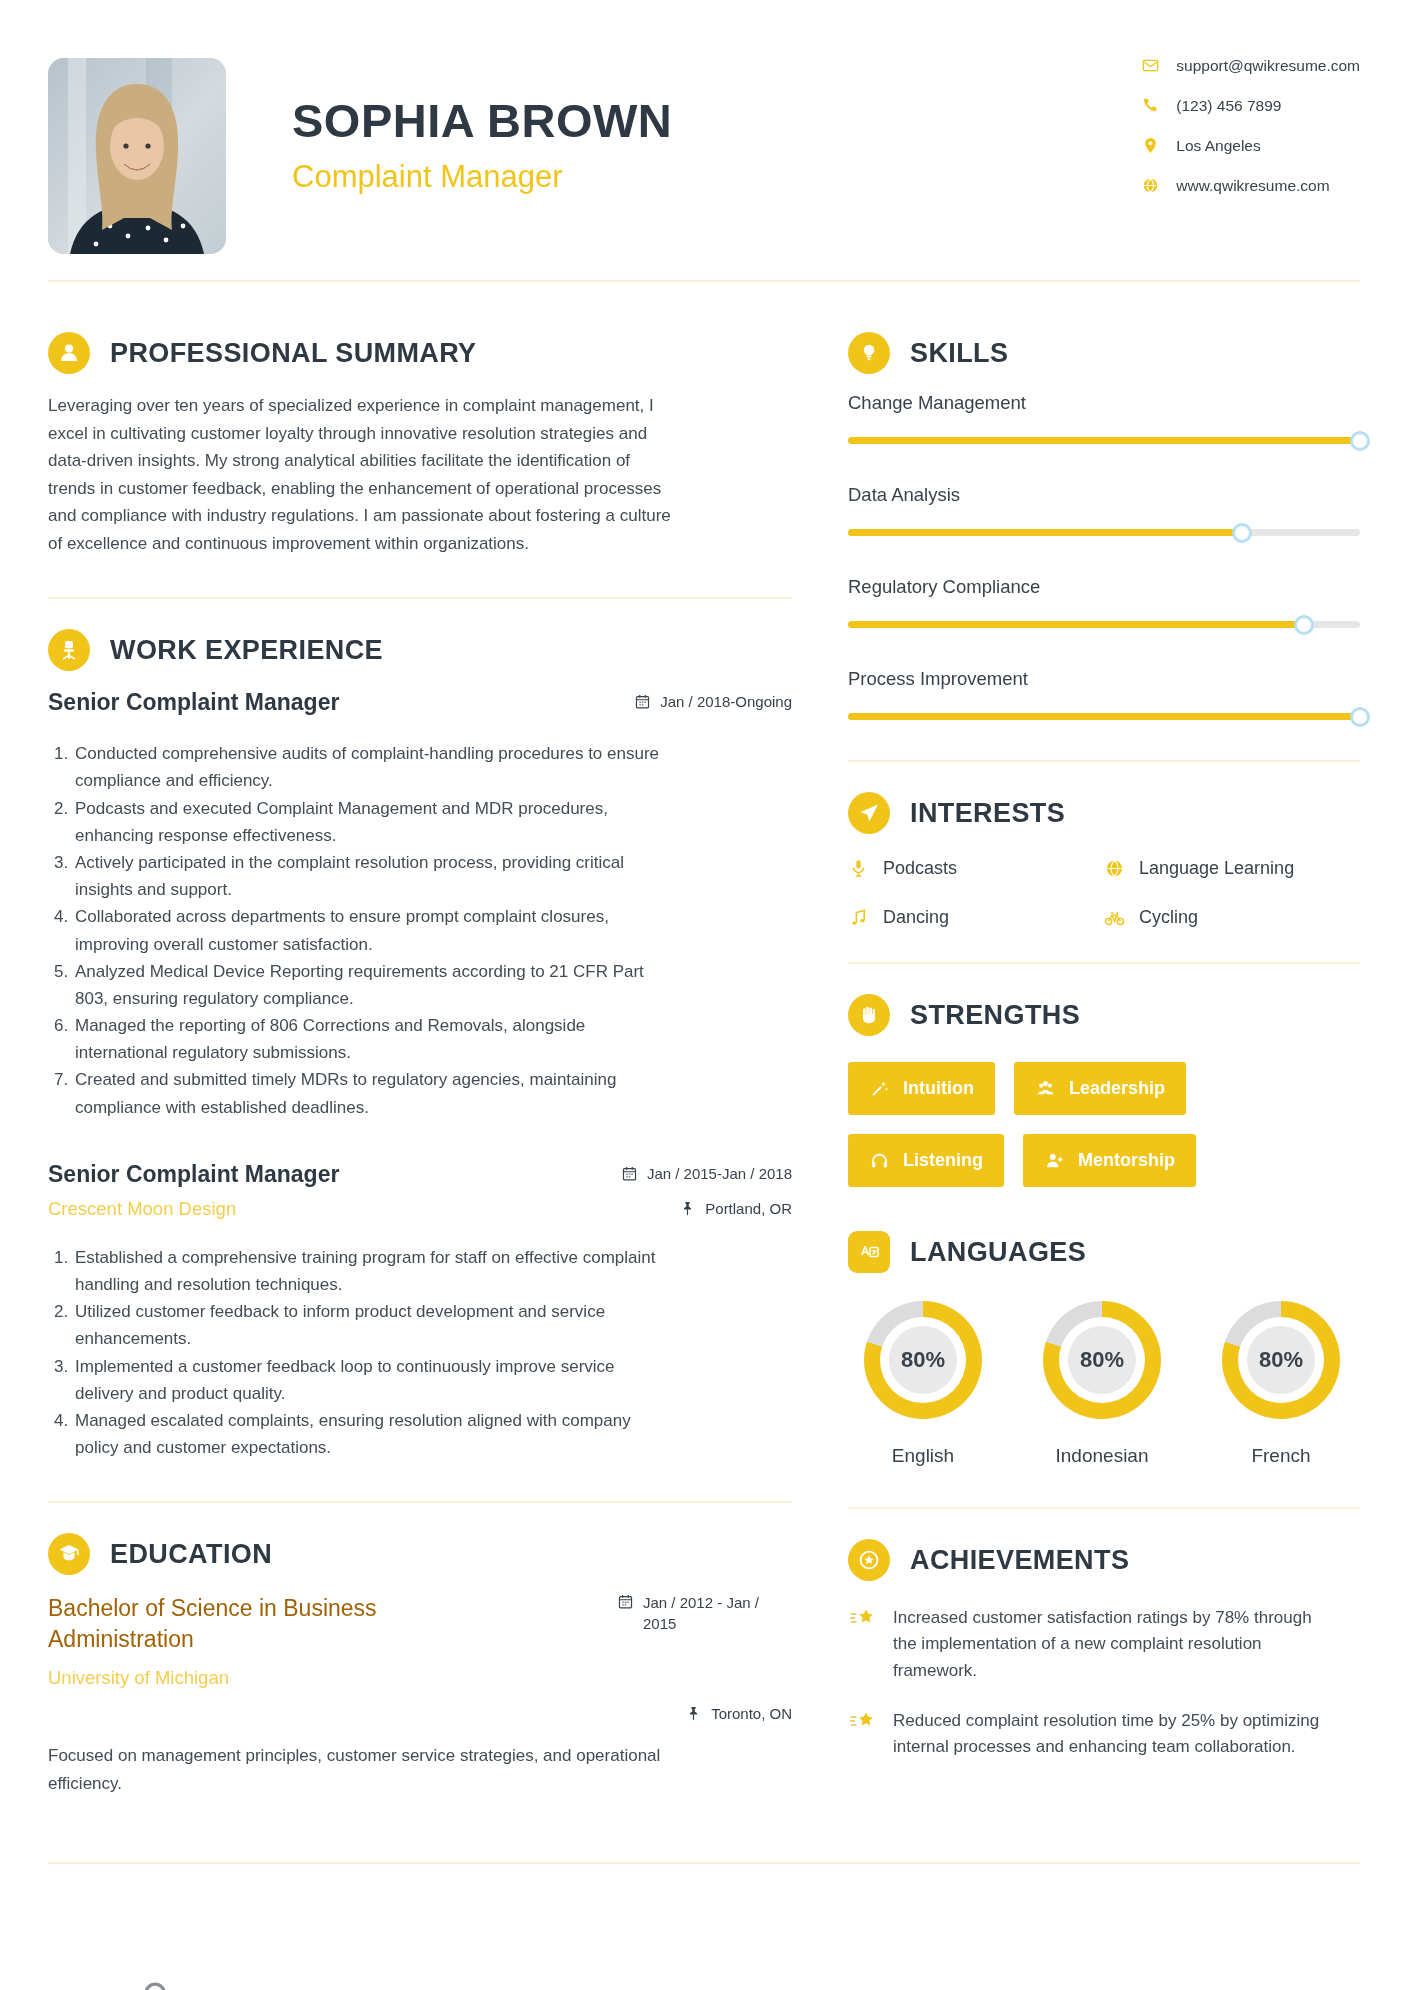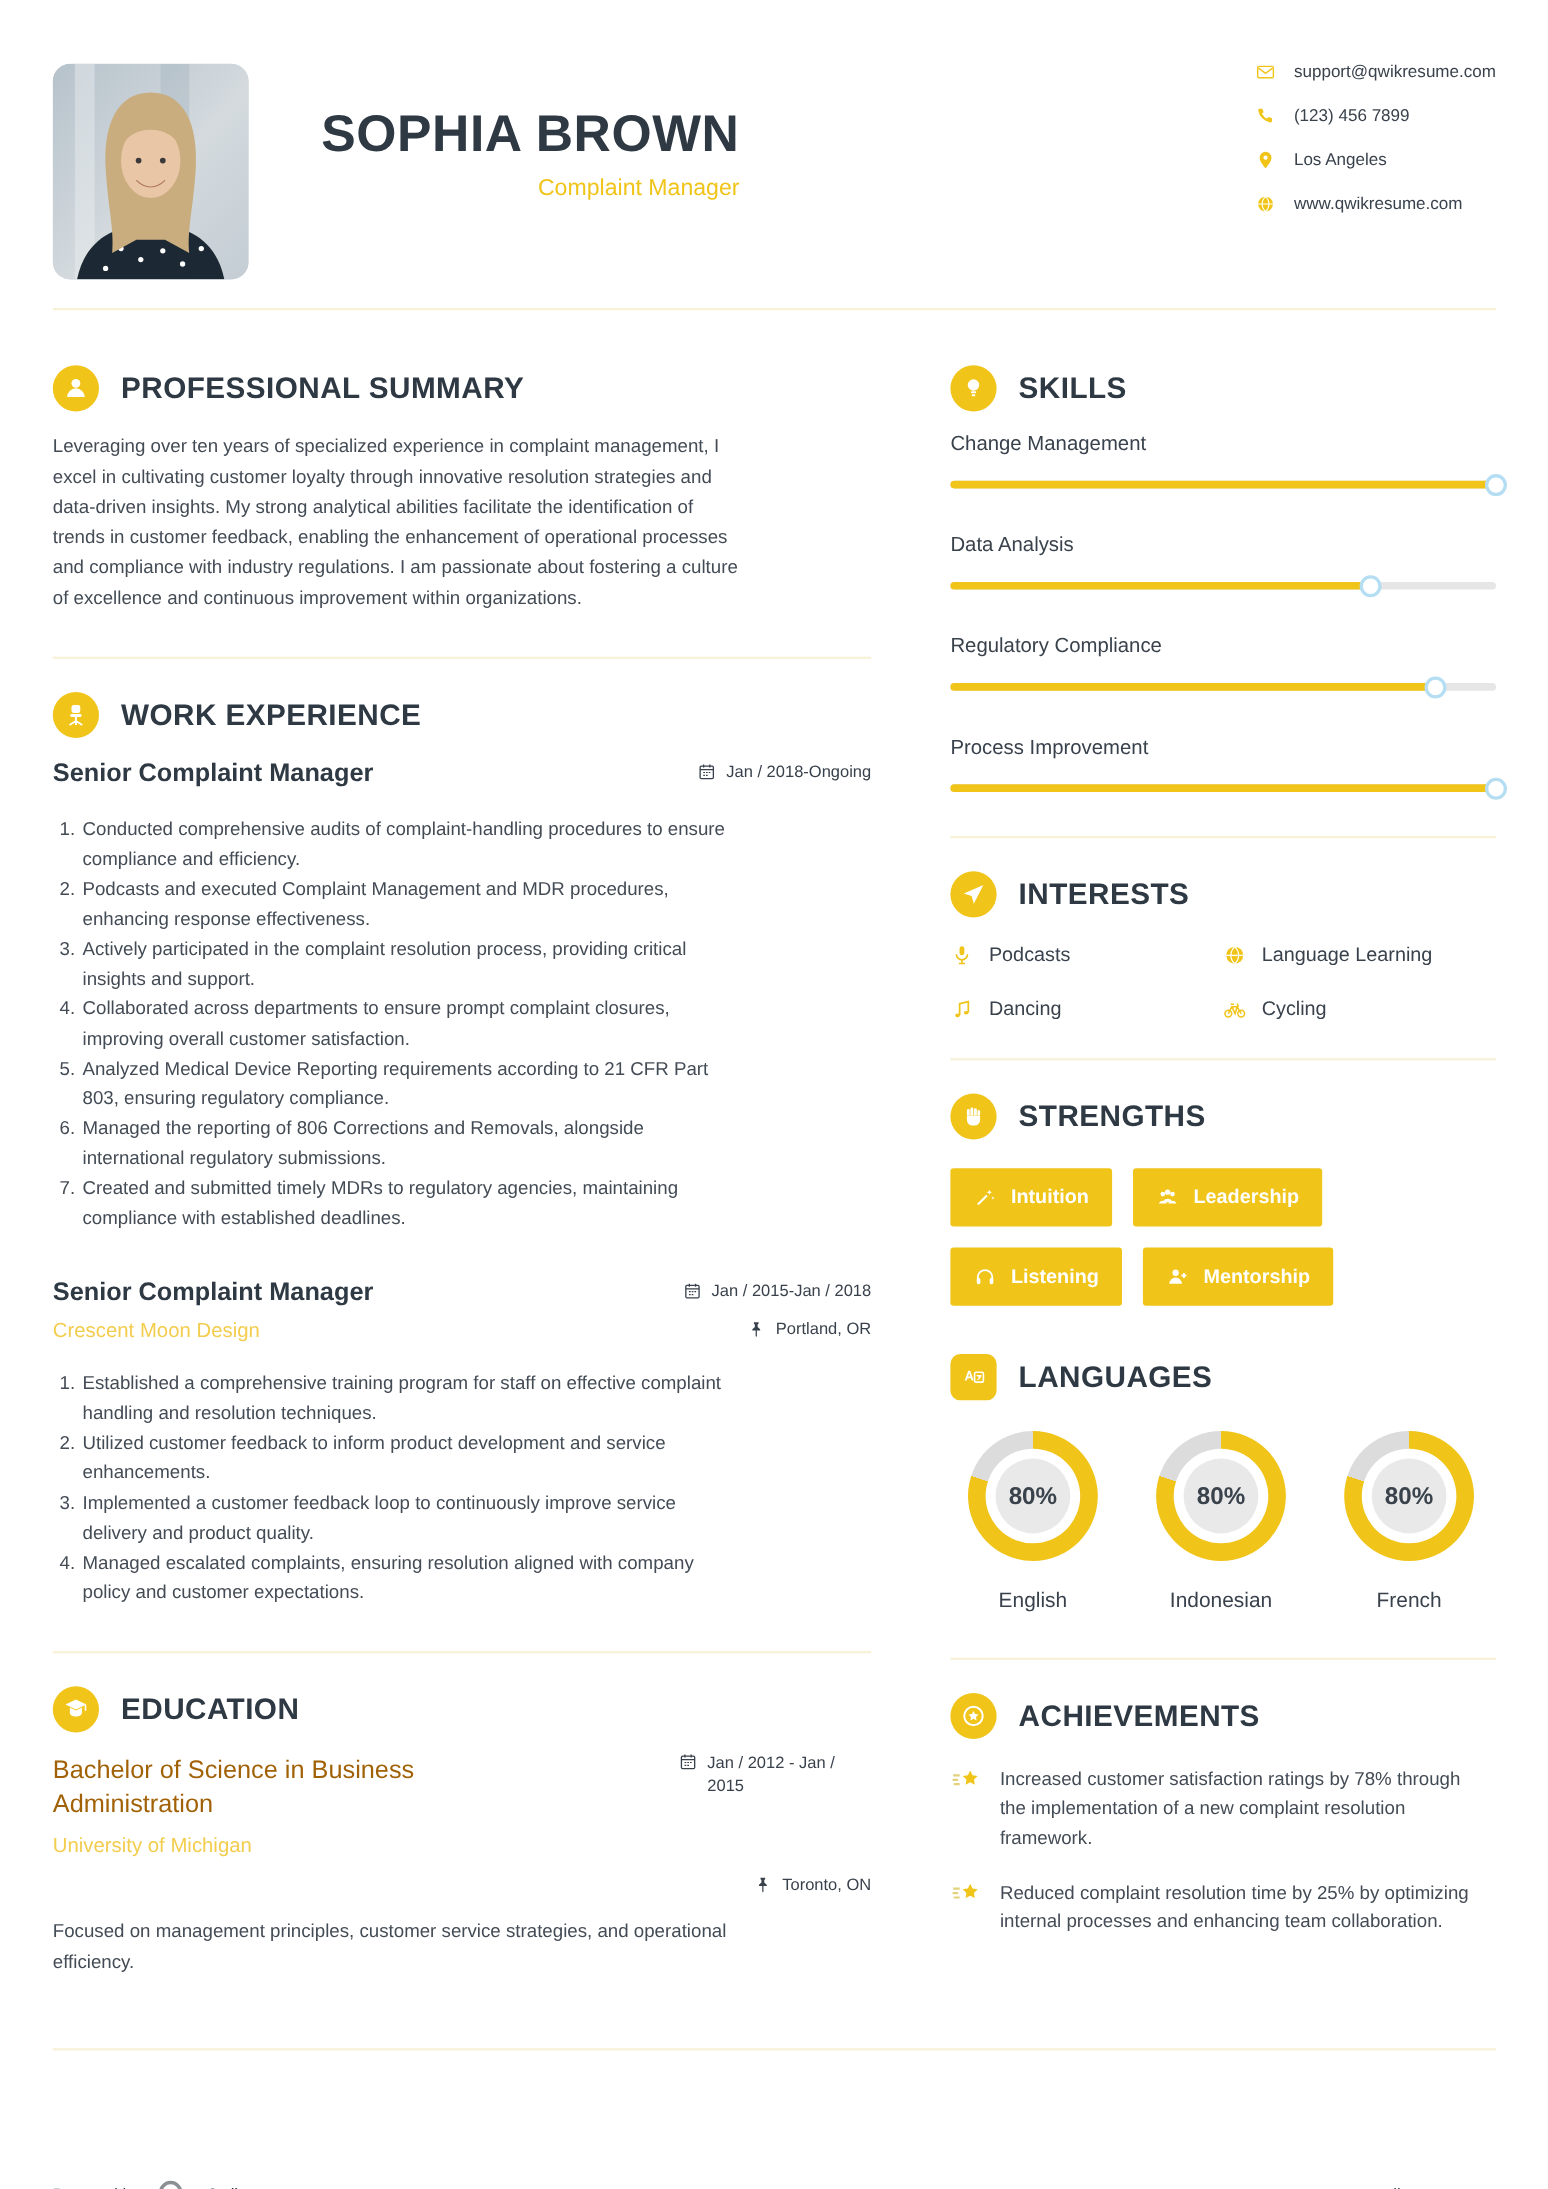--- a/index.html
+++ b/index.html
@@ -8,29 +8,29 @@
     position:relative; width:1407px; height:1990px; margin:0 auto; background:#fff;
     font-family:"Liberation Sans", sans-serif; color:#434b55;
     padding:44px 47px 0 48px; overflow:hidden;
   }
   
   .header { display:flex; align-items:flex-start; }
   .photo { width:178px; height:196px; border-radius:16px; overflow:hidden; flex:0 0 auto; margin-top:14px; background:#c8d0d6; }
   .photo svg { display:block; }
   .name-block { margin-left:66px; margin-top:52px; }
   .name { font-size:47px; font-weight:800; color:#2e3944; letter-spacing:.5px; line-height:1.05; margin:0; }
-  .job-title-header { font-size:21px; color:#f0c419; margin-top:14px; font-weight:500;text-align:right; }
+  .job-title-header { font-size:31px; color:#f0c419; margin-top:14px; font-weight:500; }
   .contact { margin-left:auto; margin-top:12px; display:flex; flex-direction:column; gap:21px; }
   .contact-row { display:flex; align-items:center; gap:16px; font-size:15.5px; color:#39424c; }
   .contact-row svg { width:19px; height:19px; flex:none; }
   
   .divider { border:none; border-top:2px solid #f6f1d7; margin:0; }
   .top-divider { margin-top:26px; }
   
-  .cols { display:flex; gap:72px; margin-top:20px; }
+  .cols { display:flex; gap:56px; margin-top:20px; }
   .col-left { flex:0 0 744px; width:744px; }
   .col-right { flex:1; min-width:0; }
   
   .sec-head { display:flex; align-items:center; gap:20px; margin:30px 0 18px; }
   .sec-icon { width:42px; height:42px; border-radius:50%; background:#f0c419; display:flex; align-items:center; justify-content:center; flex:0 0 auto; }
   .sec-icon.square { border-radius:9px; }
   .sec-icon svg { width:24px; height:24px; }
   .sec-head h2 { font-size:27px; font-weight:700; color:#2e3944; letter-spacing:.4px; margin:0; }
   
   .summary-text { font-size:17px; line-height:1.62; max-width:624px; margin:6px 0 0; }

